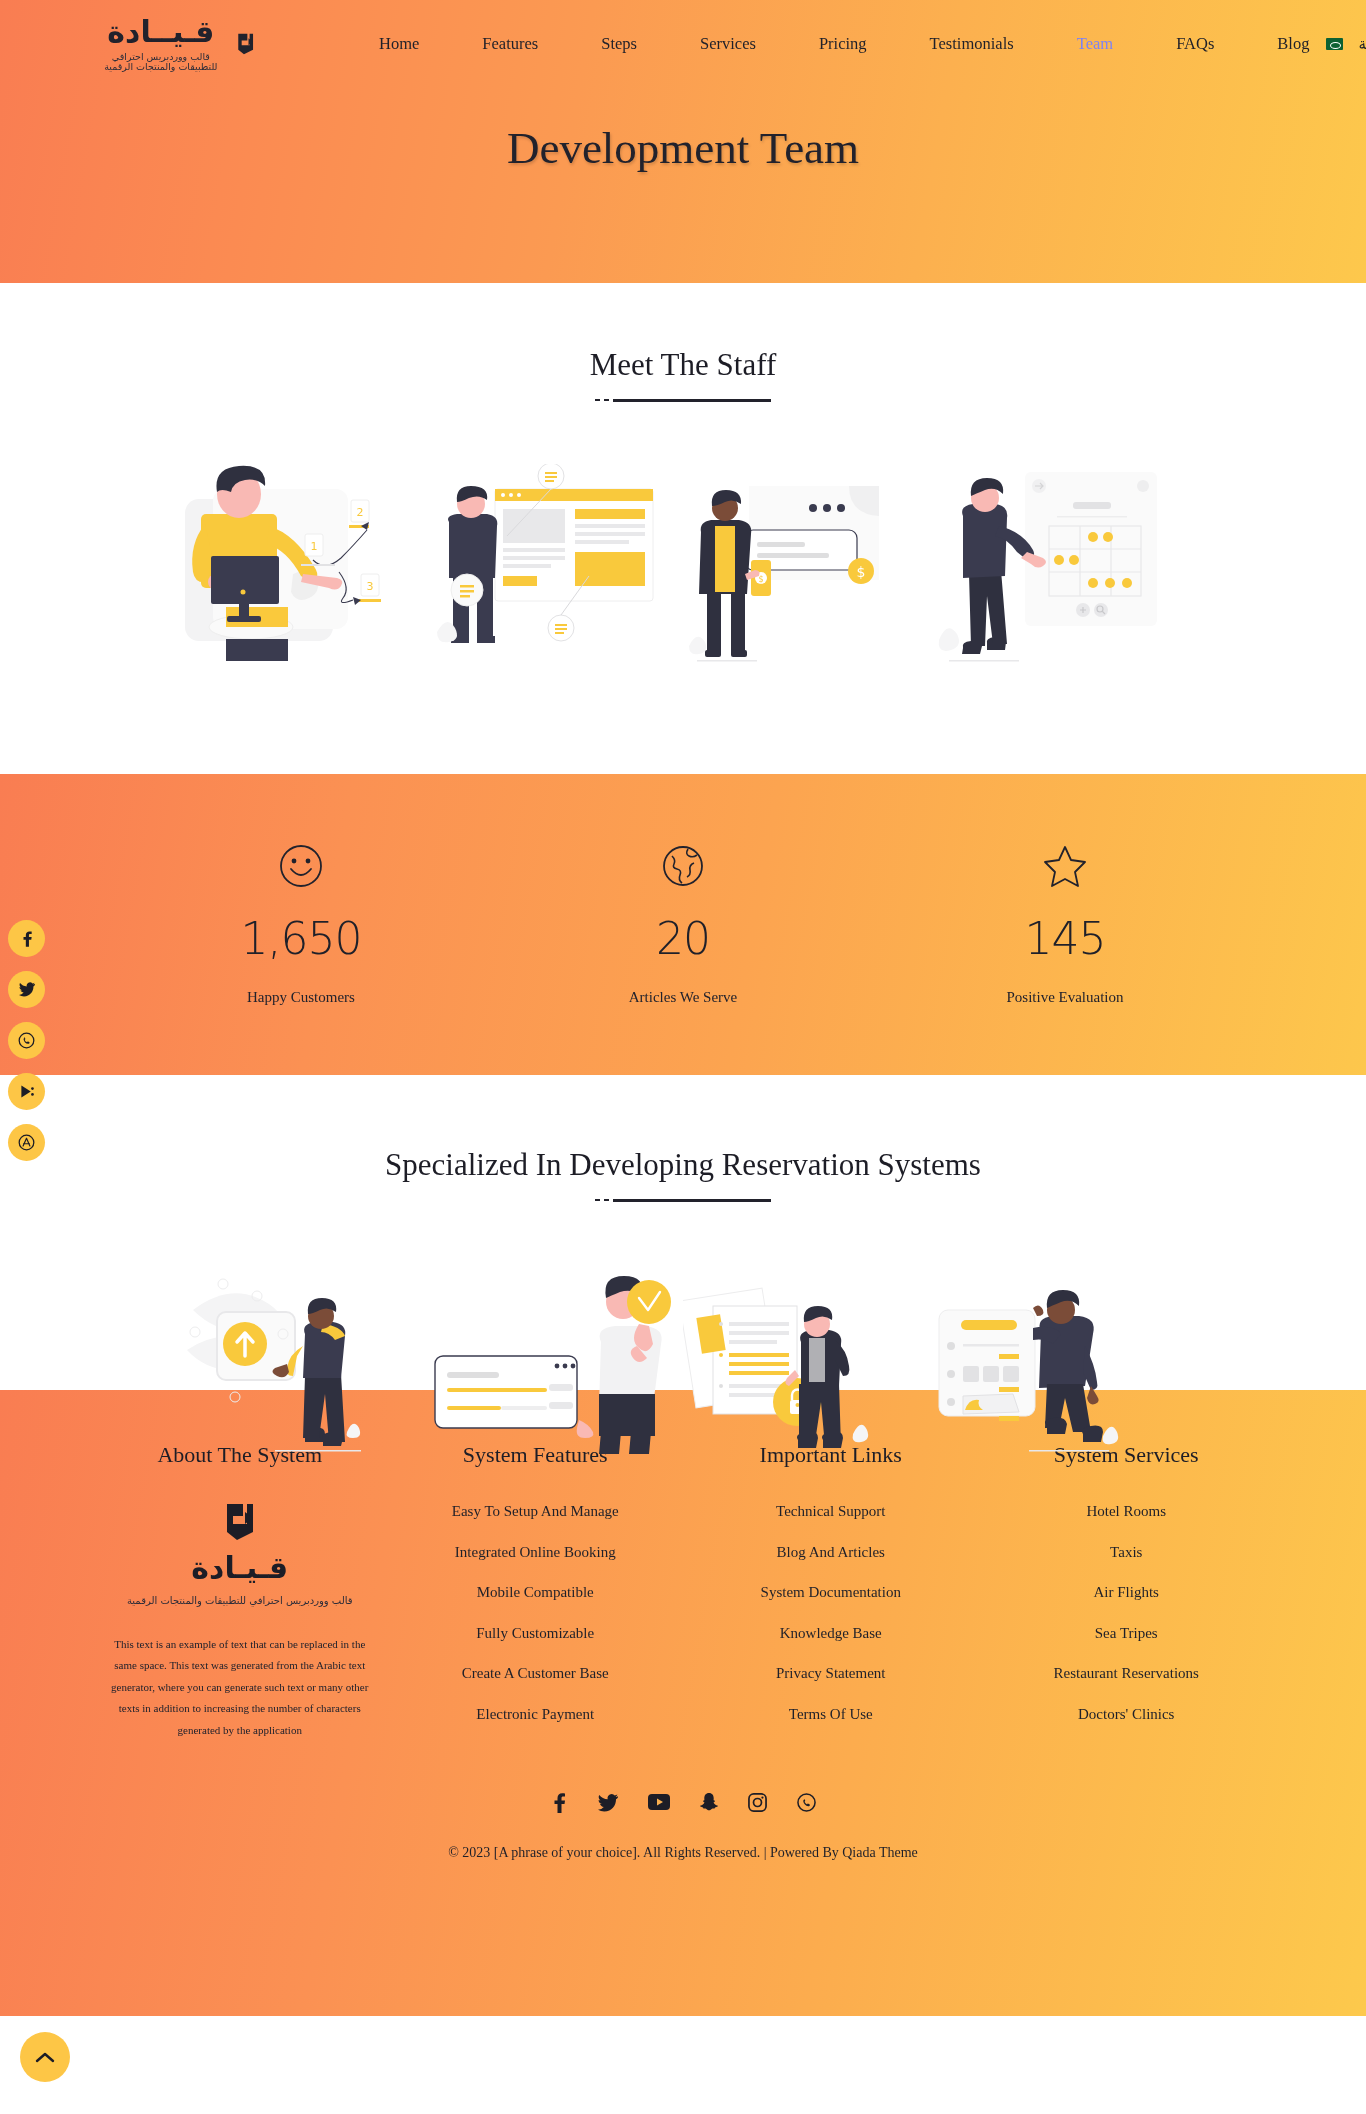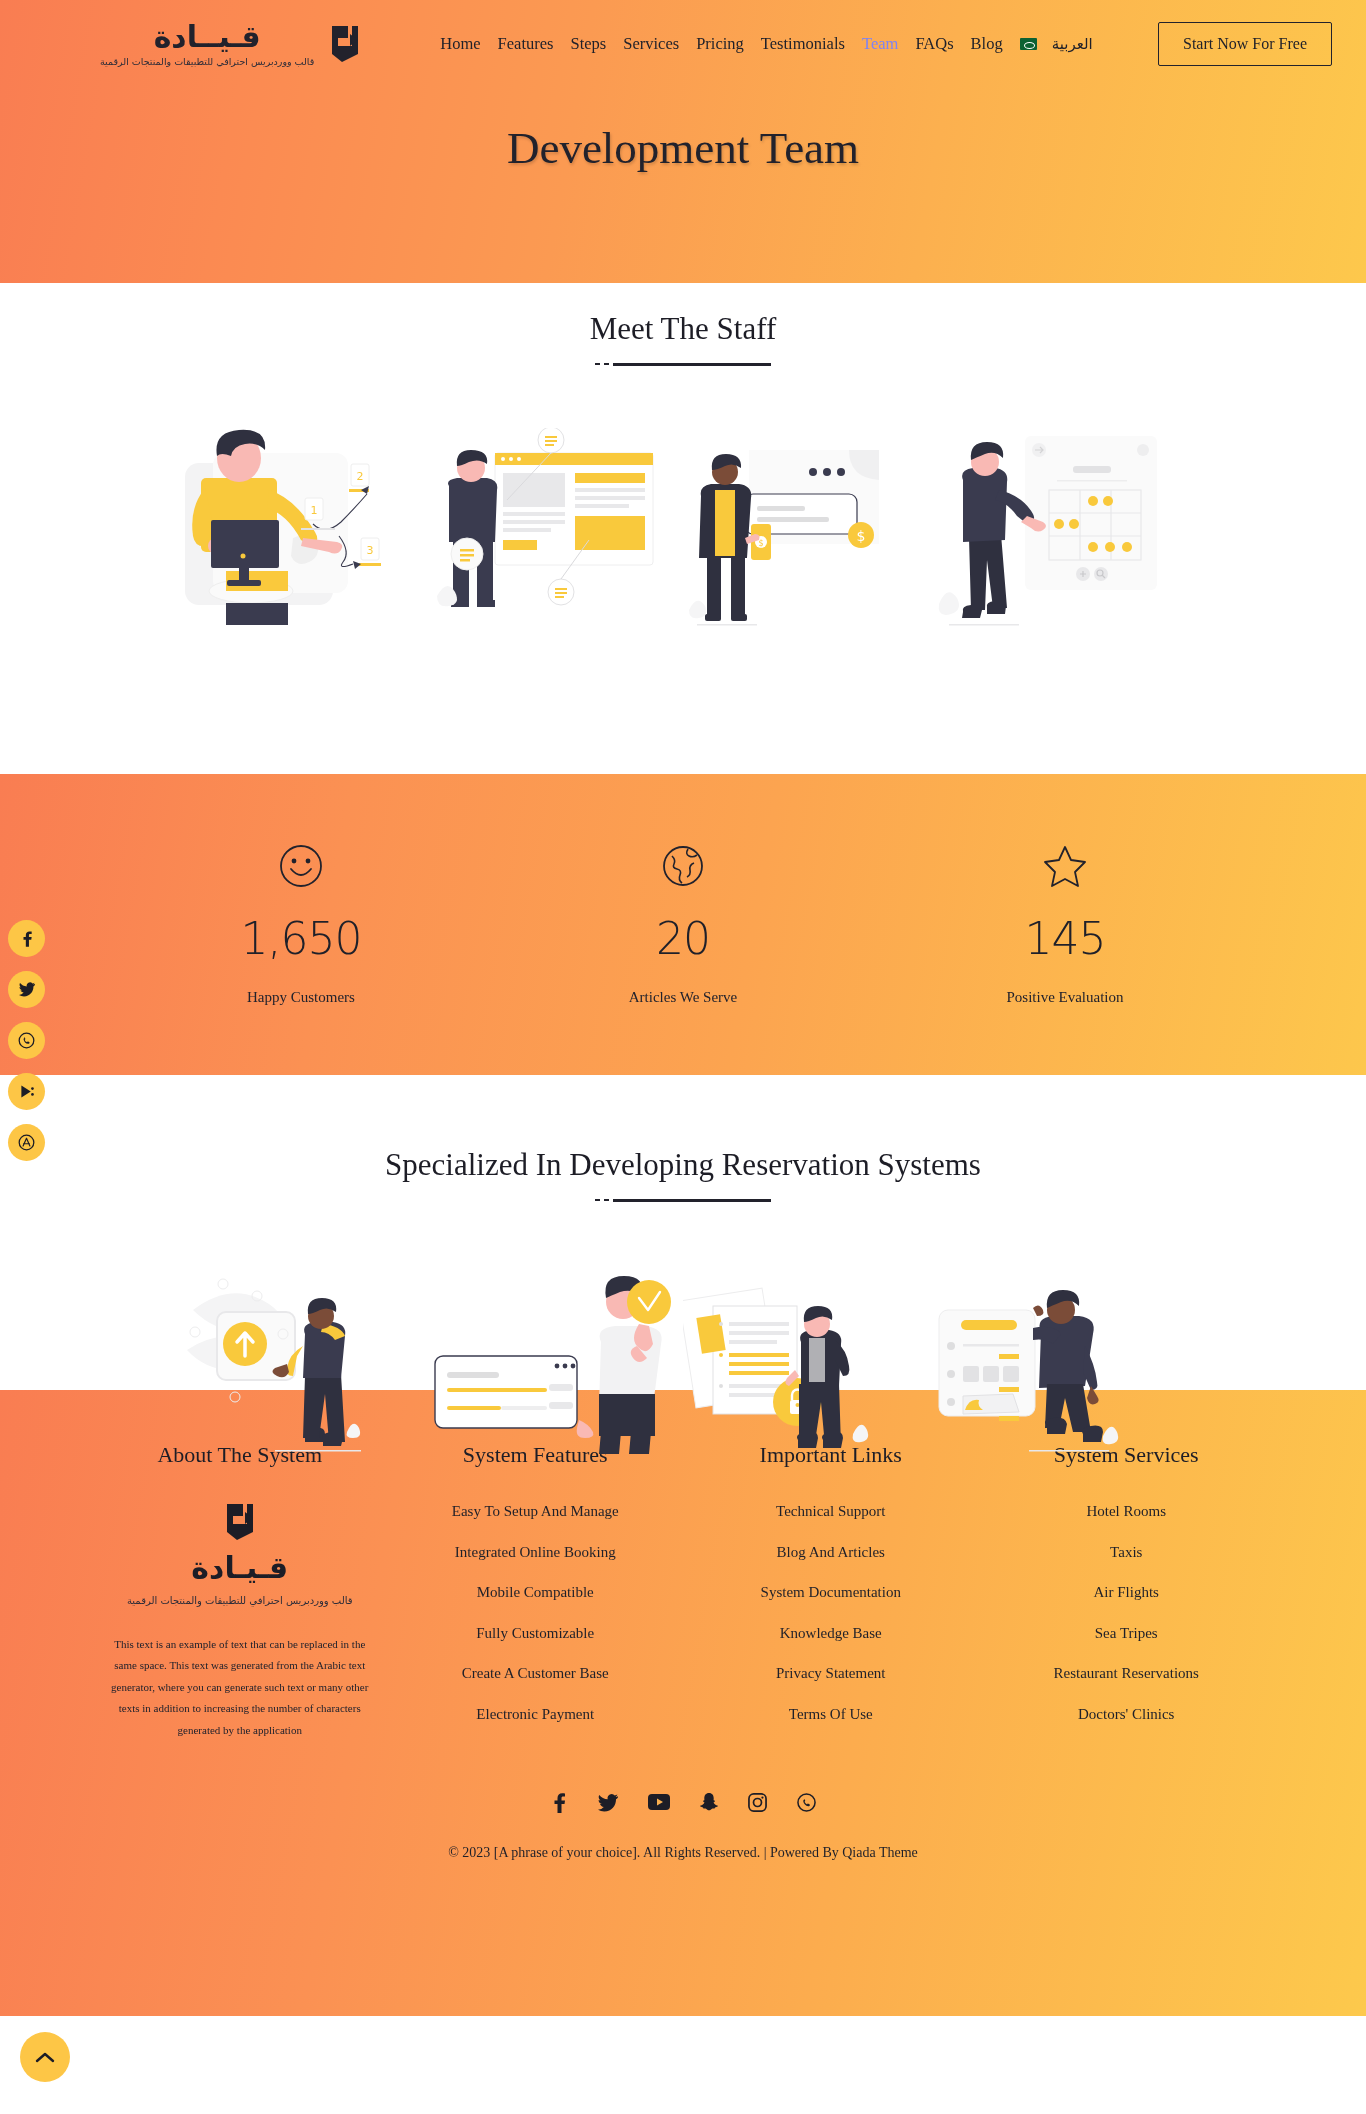--- a/index.html
+++ b/index.html
@@ -38,21 +38,21 @@
   }
   .brand-mark {
     width: 34px; height: 40px; position: relative; display:block;
   }
   .nav-links {
     display: flex; align-items: center; gap: 17px;
     margin-left: 78px; flex: 1;
   }
   .nav-links a {
     font-size: 16.5px; color: #1f2029; text-decoration: none;
-    font-family: "Liberation Serif", serif; white-space: nowrap;
+    font-family: "Liberation Serif", serif; white-space: nowrap; margin-left: 46px;
   }
   .nav-links a.active { color: #7d83f5; }
   .lang { display: flex; align-items: center; gap: 15px; }
   .flag {
     width: 17px; height: 12px; background: #0d6132; display: inline-block;
     position: relative; border-radius: 1px;
   }
   .flag:after {
     content: ""; position: absolute; left: 4px; top: 3.5px;
     width: 9px; height: 5px; border: 1.2px solid #fff; border-radius: 50%;
@@ -83,21 +83,21 @@
   }
   .rule {
     display: flex; align-items: center; justify-content: center;
     gap: 4px; margin-top: 16px;
   }
   .rule .dash { width: 5px; height: 2px; background: #22222c; }
   .rule .bar { width: 158px; height: 2.5px; background: #22222c; }
 
   
   .staff {
-    background: #fff; padding-top: 28px; height: 491px;
+    background: #fff; padding-top: 64px; height: 491px;
   }
   .illus-row {
     display: flex; justify-content: center; align-items: flex-end;
     gap: 0px; margin-top: 62px; padding: 0 120px;
   }
   .illus { width: 250px; height: 215px; position: relative; }
 
   
   .stats {
     background: linear-gradient(100deg, #f97d52 0%, #fb9153 25%, #fca450 55%, #fdc74c 100%);

